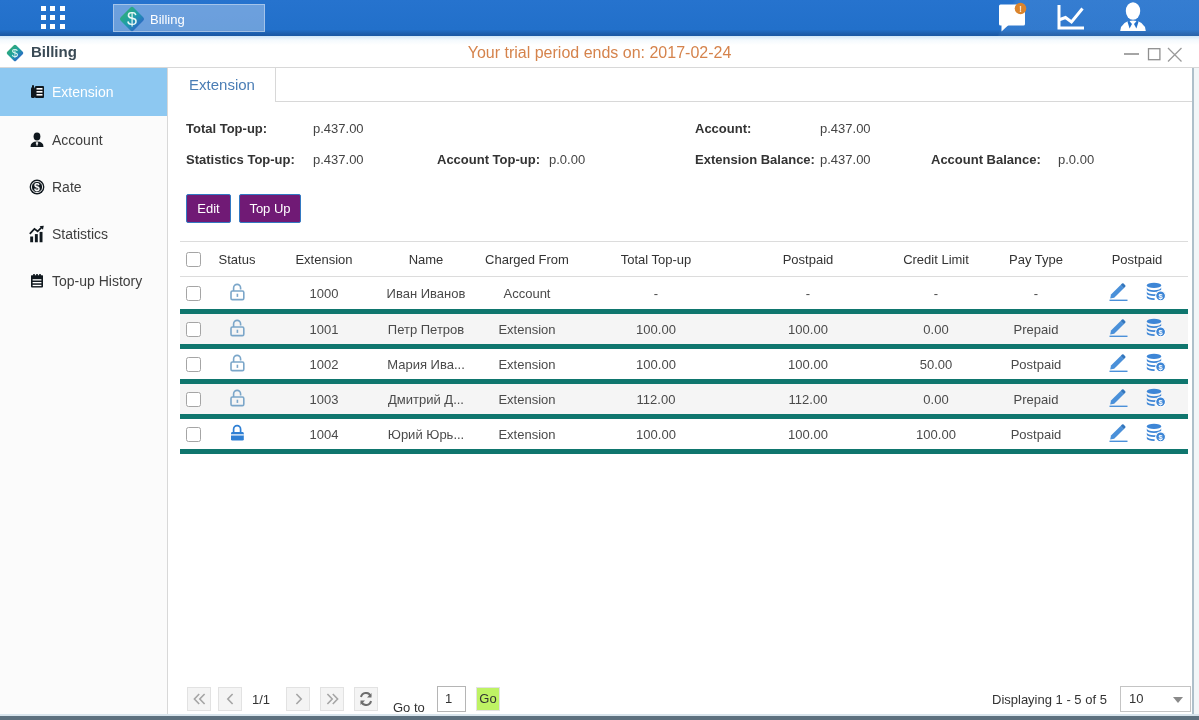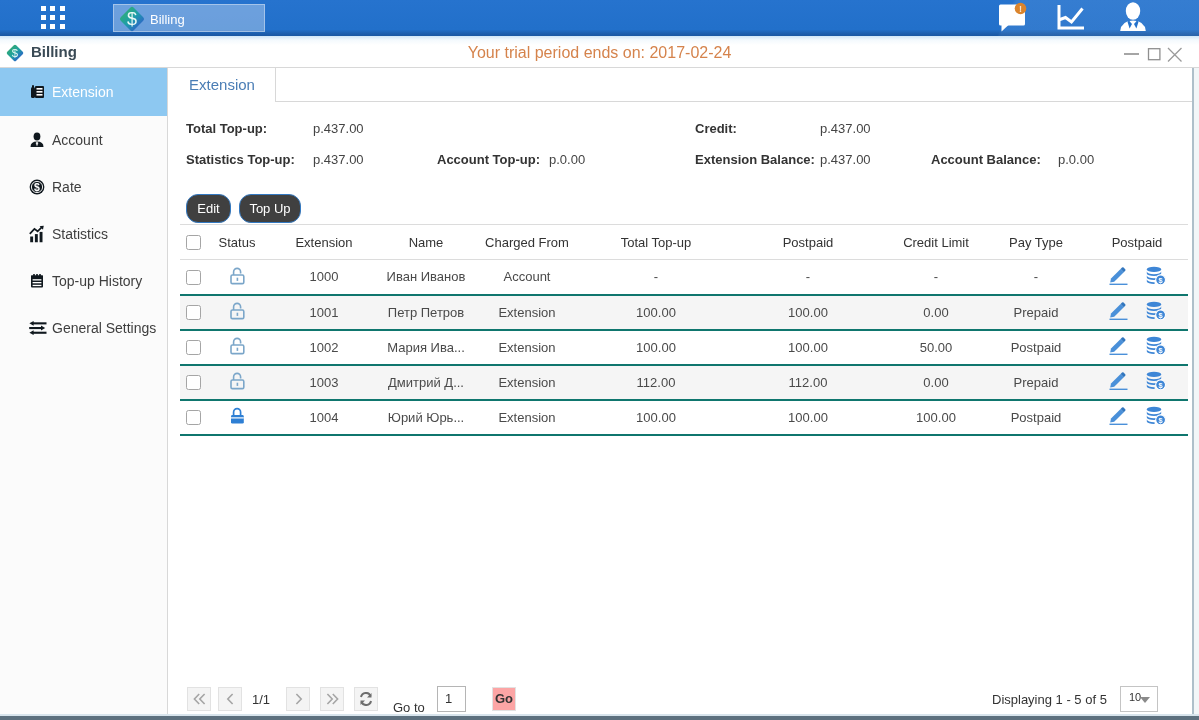--- a/index.html
+++ b/index.html
@@ -30,39 +30,39 @@
 .sitem svg { position:absolute; left:29px; top:50%; transform:translateY(-50%); }
 .sitem.sel { background:#8dc8f1; color:#fff; height:47px; }
 
 #content { position:absolute; left:169px; top:68px; width:1030px; height:648px; background:#fff; }
 #tabstrip { position:absolute; left:0; top:0; width:1023px; height:34px; }
 #tabstrip .tab { position:absolute; left:0; top:0; width:107px; height:34px; border-right:1px solid #d8d8d8;
   color:#4a7db5; font-size:15px; text-align:center; line-height:33px; background:#fff; }
 #tabstrip .rest { position:absolute; left:107px; top:0; right:0; height:34px; border-bottom:1px solid #d8d8d8; }
 .lbl { position:absolute; font-size:13px; font-weight:bold; color:#333; white-space:nowrap; }
 .val { position:absolute; font-size:13px; color:#444; white-space:nowrap; }
-.btn { position:absolute; height:29px; background:#404040; border:1px solid #3379c2; border-radius:12px;
+.btn { position:absolute; height:29px; background:#701a75; border:1px solid #3379c2; border-radius:2px;
   color:#fff; font-size:13px; text-align:center; line-height:27px; }
 
-#tbl { position:absolute; left:11px; top:156px; width:1008px; border-collapse:collapse; table-layout:fixed; }
+#tbl { position:absolute; left:11px; top:173px; width:1008px; border-collapse:collapse; table-layout:fixed; }
 #tbl th { font-size:13px; font-weight:normal; color:#333; height:35px; border-top:1px solid #dcdcdc;
   border-bottom:1px solid #dcdcdc; text-align:center; }
-#tbl td { font-size:13px; color:#4a4a4a; height:35px; border-bottom:2px solid #0f766e; text-align:center; }
+#tbl td { font-size:13px; color:#4a4a4a; height:35px; border-bottom:5px solid #0f766e; text-align:center; }
 #tbl tr.alt td { background:#f5f5f5; }
 .cb { display:inline-block; width:15px; height:15px; border:1px solid #a5a5a5; border-radius:2.5px; background:#fff; vertical-align:middle; }
 
 .pgbtn { position:absolute; top:687px; width:24px; height:24px; background:#f4f4f4; border:1px solid #e2e2e2;
   color:#a3a3a3; text-align:center; font-size:16px; line-height:21px; }
 .pgtxt { position:absolute; font-size:13px; color:#333; }
 #goinput { position:absolute; left:437px; top:686px; width:29px; height:26px; border:1px solid #b5b5b5;
   font-size:13px; color:#333; text-align:left; padding-left:7px; line-height:24px; background:#fff; }
-#gobtn { position:absolute; left:492px; top:687px; width:24px; height:24px; background:#fca5a5;
-  border:1px solid #e2e2e2; color:#333; font-size:13px; text-align:center; line-height:22px;font-weight:bold; }
-#pagesel { position:absolute; left:1120px; top:686px; width:38px; height:26px; border:1px solid #c4c4c4;
-  background:#fff; font-size:11px; color:#333; }
+#gobtn { position:absolute; left:476px; top:687px; width:24px; height:24px; background:#bef264;
+  border:1px solid #e2e2e2; color:#333; font-size:13px; text-align:center; line-height:22px; }
+#pagesel { position:absolute; left:1120px; top:686px; width:71px; height:26px; border:1px solid #c4c4c4;
+  background:#fff; font-size:13px; color:#333; }
 #pagesel .num { position:absolute; left:8px; top:4px; }
 #pagesel .tri { position:absolute; right:7px; top:10px; width:0; height:0;
   border-left:5px solid transparent; border-right:5px solid transparent; border-top:6px solid #8a8a8a; }
 
 #rightedge1 { position:absolute; left:1192px; top:68px; width:2px; height:648px; background:#aebfca; }
 #rightedge2 { position:absolute; left:1194px; top:68px; width:5px; height:648px; background:#f2f6f8; }
 #botedge1 { position:absolute; left:0; top:714px; width:1199px; height:2px; background:#d8e4ec; }
 #botedge2 { position:absolute; left:0; top:716px; width:1199px; height:4px; background:#5d707e; }
 </style>
 </head>
@@ -182,42 +182,31 @@
       <rect x="2" y="2.5" width="12" height="3" fill="#10181e"></rect>
       <rect x="4.2" y="1" width="1.6" height="3" fill="#10181e"></rect>
         <rect x="7.2" y="1" width="1.6" height="3" fill="#10181e"></rect>
         <rect x="10.2" y="1" width="1.6" height="3" fill="#10181e"></rect>
       <rect x="3.6" y="6.2" width="8.8" height="1.3" fill="#fff"></rect>
       <rect x="3.6" y="9" width="8.8" height="1.3" fill="#fff"></rect>
       <rect x="3.6" y="11.8" width="8.8" height="1.3" fill="#fff"></rect>
     </svg>
     <span class="label">Top-up History</span>
   </div>
-  <div class="sitem">
-    <svg width="18" height="16" viewBox="0 0 18 16">
-      <rect x="3" y="2.3" width="14.5" height="2.1" fill="#10181e"></rect>
-      <path d="M0.4 3.3 L4.6 0.9 L4.6 5.7 Z" fill="#10181e"></path>
-      <rect x="0.2" y="7" width="12.5" height="2.1" fill="#10181e"></rect>
-      <path d="M16.2 8 L12 5.6 L12 10.4 Z" fill="#10181e"></path>
-      <rect x="3" y="11.7" width="14.5" height="2.1" fill="#10181e"></rect>
-      <path d="M0.4 12.7 L4.6 10.3 L4.6 15.1 Z" fill="#10181e"></path>
-    </svg>
-    <span class="label">General Settings</span>
-  </div>
 </div>
 
 <div id="content">
   <div id="tabstrip">
     <div class="tab">Extension</div>
     <div class="rest"></div>
   </div>
 
   <span class="lbl" style="left:17px;top:53px">Total Top-up:</span>
   <span class="val" style="left:144px;top:53px">p.437.00</span>
-  <span class="lbl" style="left:526px;top:53px">Credit:</span>
+  <span class="lbl" style="left:526px;top:53px">Account:</span>
   <span class="val" style="left:651px;top:53px">p.437.00</span>
 
   <span class="lbl" style="left:17px;top:84px">Statistics Top-up:</span>
   <span class="val" style="left:144px;top:84px">p.437.00</span>
   <span class="lbl" style="left:268px;top:84px">Account Top-up:</span>
   <span class="val" style="left:380px;top:84px">p.0.00</span>
   <span class="lbl" style="left:526px;top:84px">Extension Balance:</span>
   <span class="val" style="left:651px;top:84px">p.437.00</span>
   <span class="lbl" style="left:762px;top:84px">Account Balance:</span>
   <span class="val" style="left:889px;top:84px">p.0.00</span>

